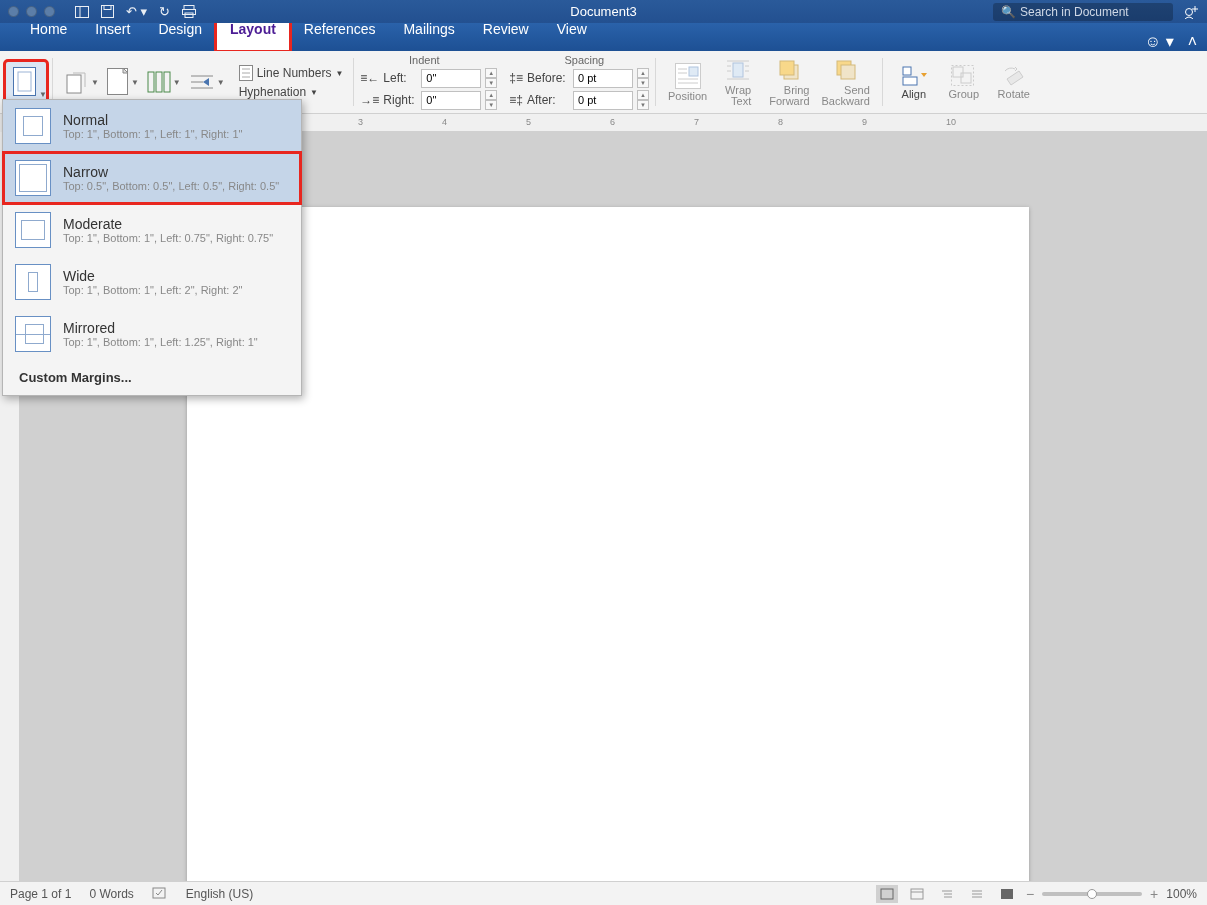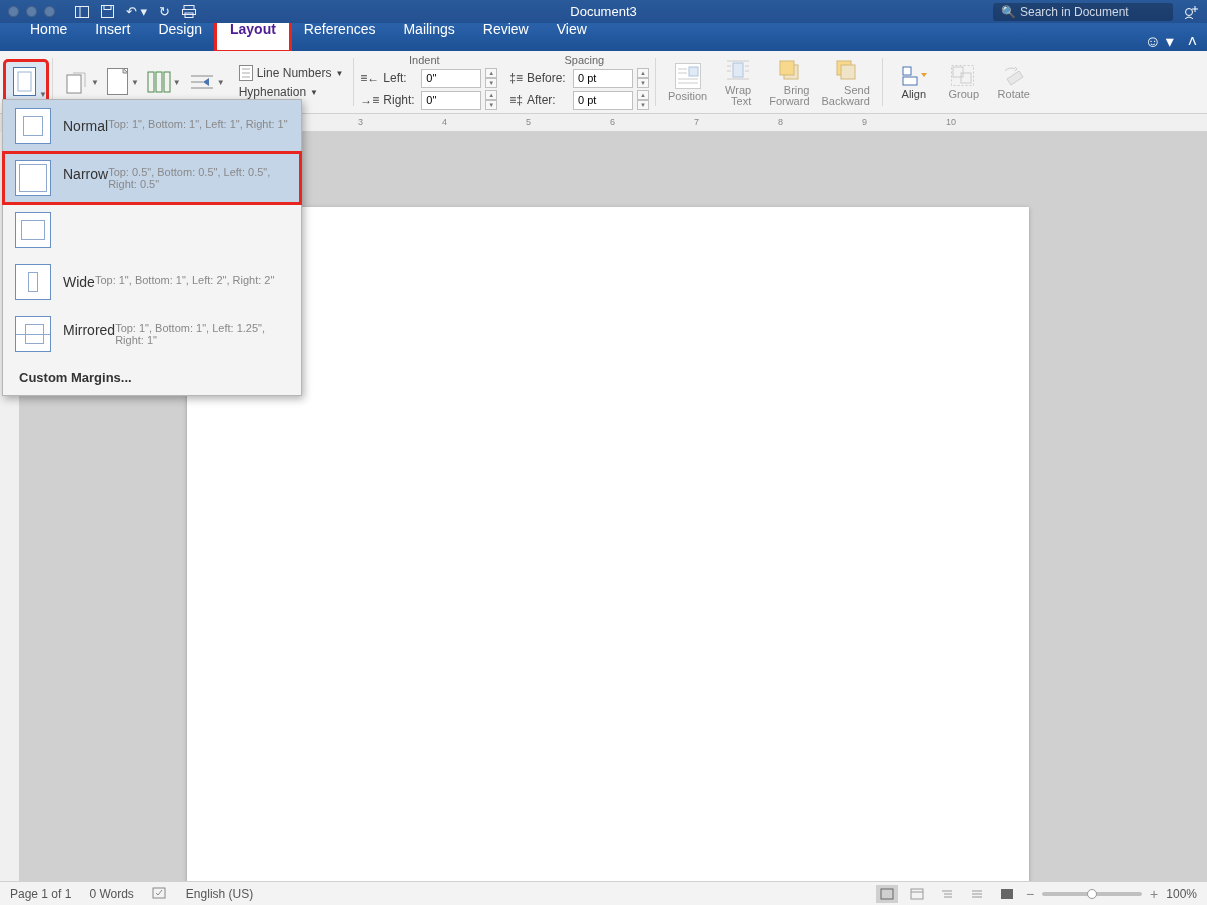--- a/index.html
+++ b/index.html
@@ -43,21 +43,21 @@
 
 .canvas-area { position: absolute; left: 20px; top: 132px; right: 0; bottom: 24px; background: #d0d0d0; overflow: hidden; }
 .page { position: absolute; left: 167px; top: 75px; width: 842px; height: 700px; background: #fff; box-shadow: 0 1px 4px rgba(0,0,0,0.25); }
 
 .margins-menu { position: absolute; left: 2px; top: 99px; width: 300px; background: #f4f4f4; border: 1px solid #b5b5b5; box-shadow: 2px 3px 8px rgba(0,0,0,0.3); z-index: 100; }
 .margins-item { display: flex; align-items: center; padding: 8px 12px; gap: 12px; border-bottom: 0; cursor: pointer; }
 .margins-item.hovered { background: #c5d5e8; }
 .margins-item.highlighted { outline: 3px solid #e8261f; outline-offset: -2px; }
 .margins-item-icon { width: 36px; height: 36px; border: 1px solid #6890c4; background: #fff; position: relative; flex-shrink: 0; }
 .margins-item-icon .inner { position: absolute; border: 1px solid #8faace; }
-.margins-item-text { display: flex; flex-direction: row; }
+.margins-item-text { display: flex; flex-direction: column; }
 .margins-item-title { font-size: 14px; color: #333; }
 .margins-item-desc { font-size: 11px; color: #888; }
 .margins-custom { padding: 10px 16px; font-size: 13px; color: #333; cursor: pointer; font-weight: bold; }
 
 .statusbar { position: absolute; bottom: 0; left: 0; right: 0; height: 24px; background: #f3f3f3; border-top: 1px solid #d0d0d0; display: flex; align-items: center; padding: 0 10px; font-size: 12px; color: #555; gap: 18px; }
 .statusbar .right { margin-left: auto; display: flex; align-items: center; gap: 8px; }
 .zoom-slider { width: 100px; height: 4px; background: #c0c0c0; border-radius: 2px; position: relative; }
 .zoom-slider .thumb { width: 10px; height: 10px; background: #fff; border: 1px solid #999; border-radius: 50%; position: absolute; top: -3px; left: 45%; }
 .view-btn { width: 22px; height: 18px; display: flex; align-items: center; justify-content: center; color: #666; }
 
@@ -335,20 +335,24 @@
       </div>
     <div class="margins-item-text">
       <span class="margins-item-title">Narrow</span>
       <span class="margins-item-desc">Top: 0.5", Bottom: 0.5", Left: 0.5", Right: 0.5"</span>
     </div>
   </div>
   <div class="margins-item">
     <div class="margins-item-icon">
         <div class="inner" style="top:7px;left:5px;right:5px;bottom:7px"></div>
       </div>
+    <div class="margins-item-text">
+      <span class="margins-item-title">Moderate</span>
+      <span class="margins-item-desc">Top: 1", Bottom: 1", Left: 0.75", Right: 0.75"</span>
+    </div>
   </div>
   <div class="margins-item">
     <div class="margins-item-icon">
         <div class="inner" style="top:7px;left:12px;right:12px;bottom:7px"></div>
       </div>
     <div class="margins-item-text">
       <span class="margins-item-title">Wide</span>
       <span class="margins-item-desc">Top: 1", Bottom: 1", Left: 2", Right: 2"</span>
     </div>
   </div>

